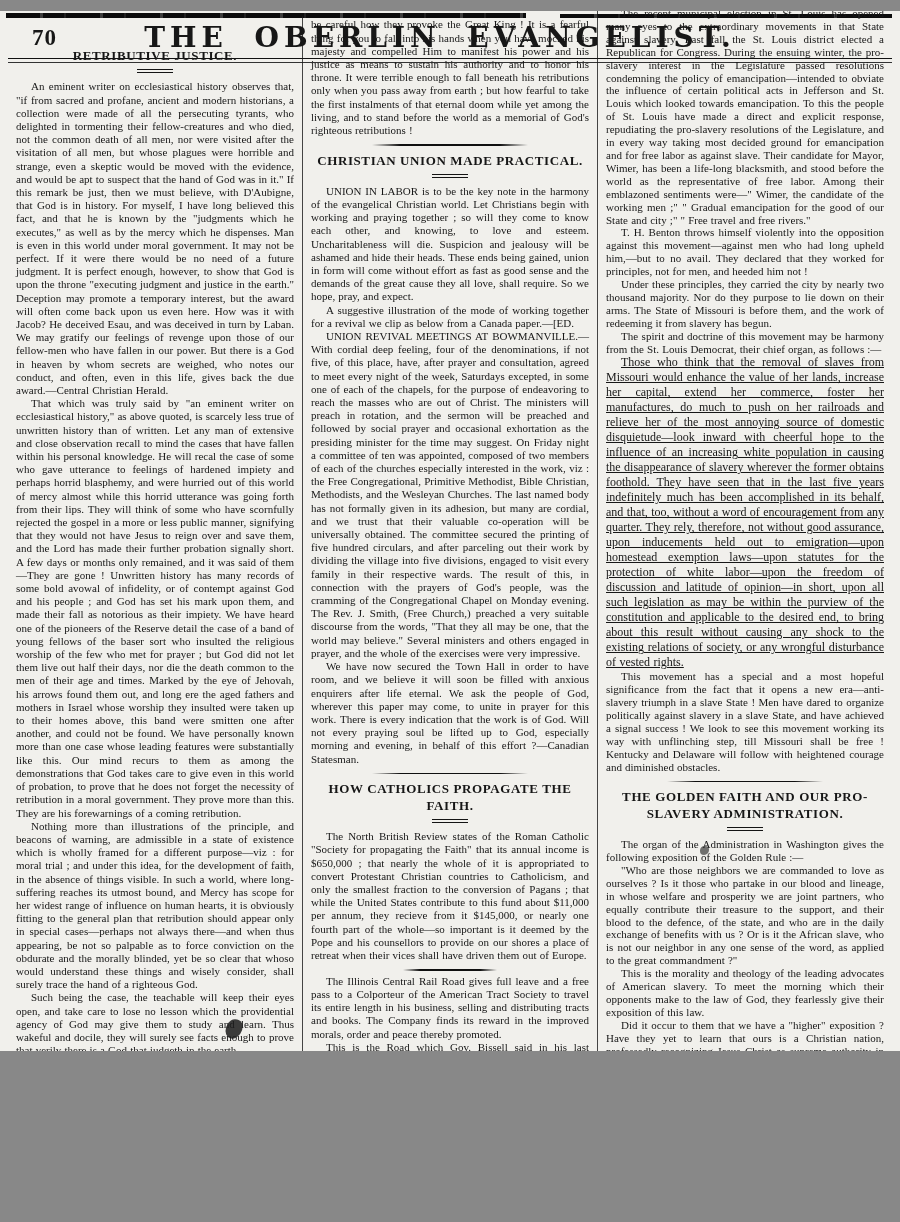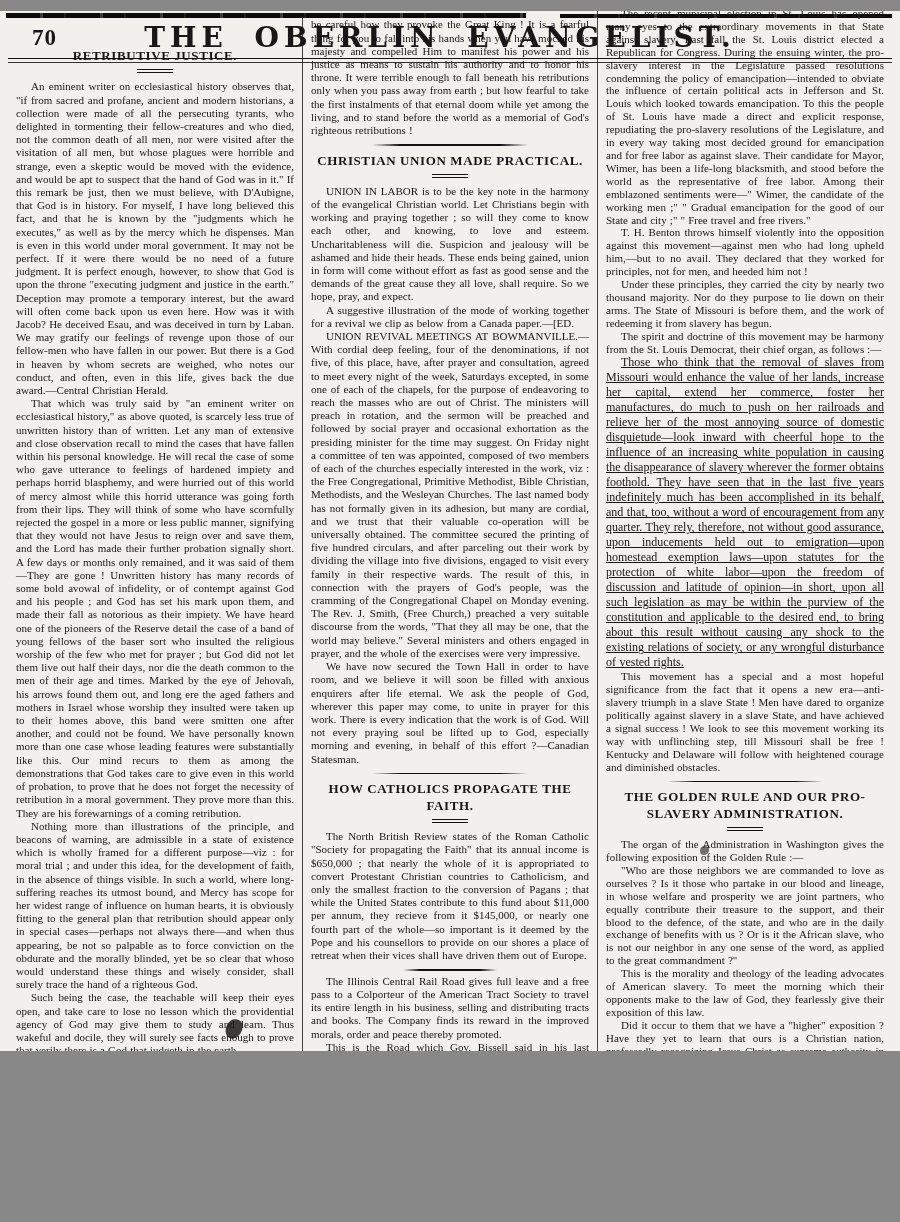--- a/index.html
+++ b/index.html
@@ -108,21 +108,21 @@
     <section class="col col3 rule">
       <h2 class="headline">ST. LOUIS.—EMANCIPATION IN MISSOURI.</h2>
       <div class="orn"></div>
       <p class="para">The recent municipal election in St. Louis has opened many eyes to the extraordinary movements in that State against slavery. Last fall the St. Louis district elected a Republican for Congress. During the ensuing winter, the pro-slavery interest in the Legislature passed resolutions condemning the policy of emancipation—intended to obviate the influence of certain political acts in Jefferson and St. Louis which looked towards emancipation. To this the people of St. Louis have made a direct and explicit response, repudiating the pro-slavery resolutions of the Legislature, and in every way taking most decided ground for emancipation and for free labor as against slave. Their candidate for Mayor, Wimer, has been a life-long blacksmith, and stood before the world as the representative of free labor. Among their emblazoned sentiments were—" Wimer, the candidate of the working men ;" " Gradual emancipation for the good of our State and city ;" " Free travel and free rivers."</p>
       <p class="para">T. H. Benton throws himself violently into the opposition against this movement—against men who had long upheld him,—but to no avail. They declared that they worked for principles, not for men, and heeded him not !</p>
       <p class="para">Under these principles, they carried the city by nearly two thousand majority. Nor do they purpose to lie down on their arms. The State of Missouri is before them, and the work of redeeming it from slavery has begun.</p>
       <p class="para">The spirit and doctrine of this movement may be harmony from the St. Louis Democrat, their chief organ, as follows :—</p>
       <p class="para fine">Those who think that the removal of slaves from Missouri would enhance the value of her lands, increase her capital, extend her commerce, foster her manufactures, do much to push on her railroads and relieve her of the most annoying source of domestic disquietude—look inward with cheerful hope to the influence of an increasing white population in causing the disappearance of slavery wherever the former obtains foothold. They have seen that in the last five years indefinitely much has been accomplished in its behalf, and that, too, without a word of encouragement from any quarter. They rely, therefore, not without good assurance, upon inducements held out to emigration—upon homestead exemption laws—upon statutes for the protection of white labor—upon the freedom of discussion and latitude of opinion—in short, upon all such legislation as may be within the purview of the constitution and applicable to the desired end, to bring about this result without causing any shock to the existing relations of society, or any wrongful disturbance of vested rights.</p>
       <p class="para">This movement has a special and a most hopeful significance from the fact that it opens a new era—anti-slavery triumph in a slave State ! Men have dared to organize politically against slavery in a slave State, and have achieved a signal success ! We look to see this movement working its way with unflinching step, till Missouri shall be free ! Kentucky and Delaware will follow with heightened courage and diminished obstacles.</p>
       <div class="sep"></div>
-      <h2 class="headline">THE GOLDEN RULE AND OUR PRO-SLAVERY ADMINISTRATION.</h2>
+      <h2 class="headline">THE GOLDEN FAITH AND OUR PRO-SLAVERY ADMINISTRATION.</h2>
       <div class="orn"></div>
       <p class="para">The organ of the Administration in Washington gives the following exposition of the Golden Rule :—</p>
       <p class="para">"Who are those neighbors we are commanded to love as ourselves ? Is it those who partake in our blood and lineage, in whose welfare and prosperity we are joint partners, who equally contribute their treasure to the support, and their blood to the defence, of the state, and who are in the daily exchange of benefits with us ? Or is it the African slave, who is not our neighbor in any one sense of the word, as applied to the great commandment ?"</p>
       <p class="para">This is the morality and theology of the leading advocates of American slavery. To meet the morning which their opponents make to the law of God, they fearlessly give their exposition of this law.</p>
       <p class="para">Did it occur to them that we have a "higher" exposition ? Have they yet to learn that ours is a Christian nation, professedly recognizing Jesus Christ as supreme authority in morals and consequently in the interpretation of his own law of love to our neighbor ? We commend to their regard the answer which he gave to the same question—"And who is my neighbor ?" If they have access to that ancient book—the Bible—anywhere in the city of Washington, they will find the passage in the gospel by Luke, 20th chapter, 27—37 verses. The passage has frequently been read by anti-slavery men ; but prob-</p>
     </section>
 
   </div>
 
   <div class="smudge s1"></div>

